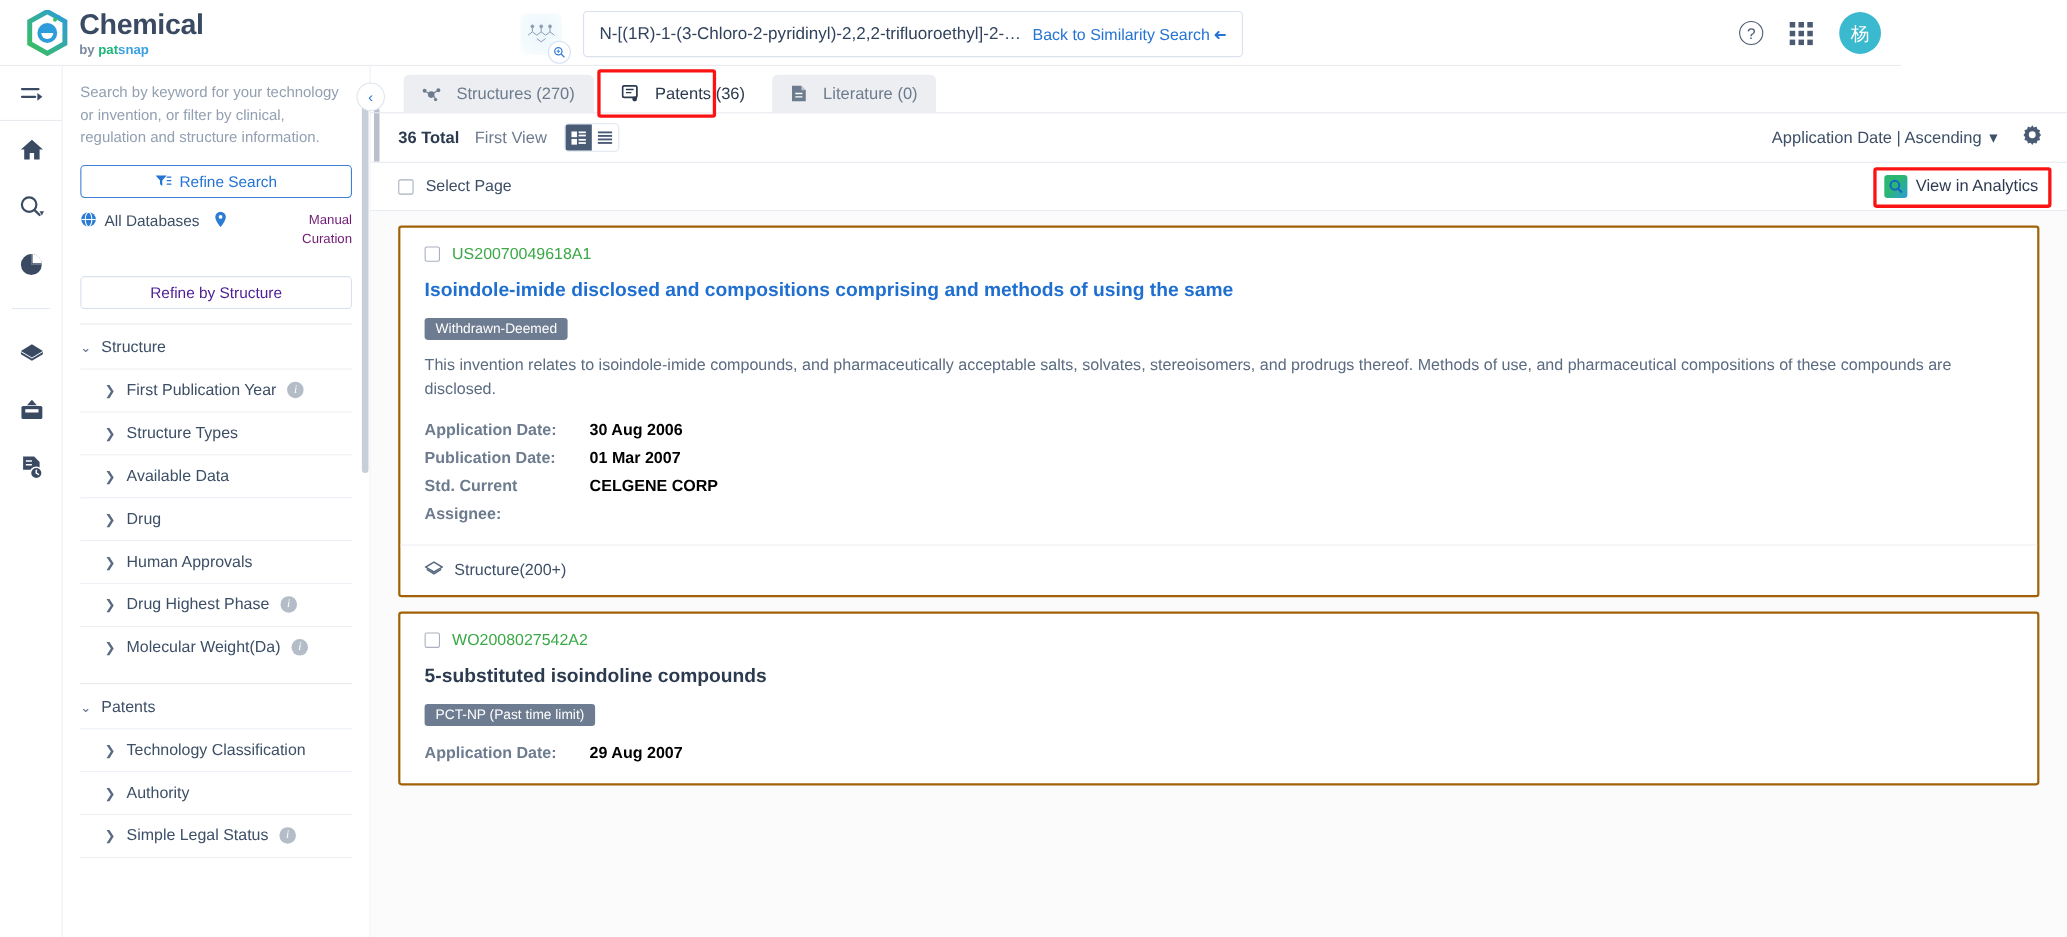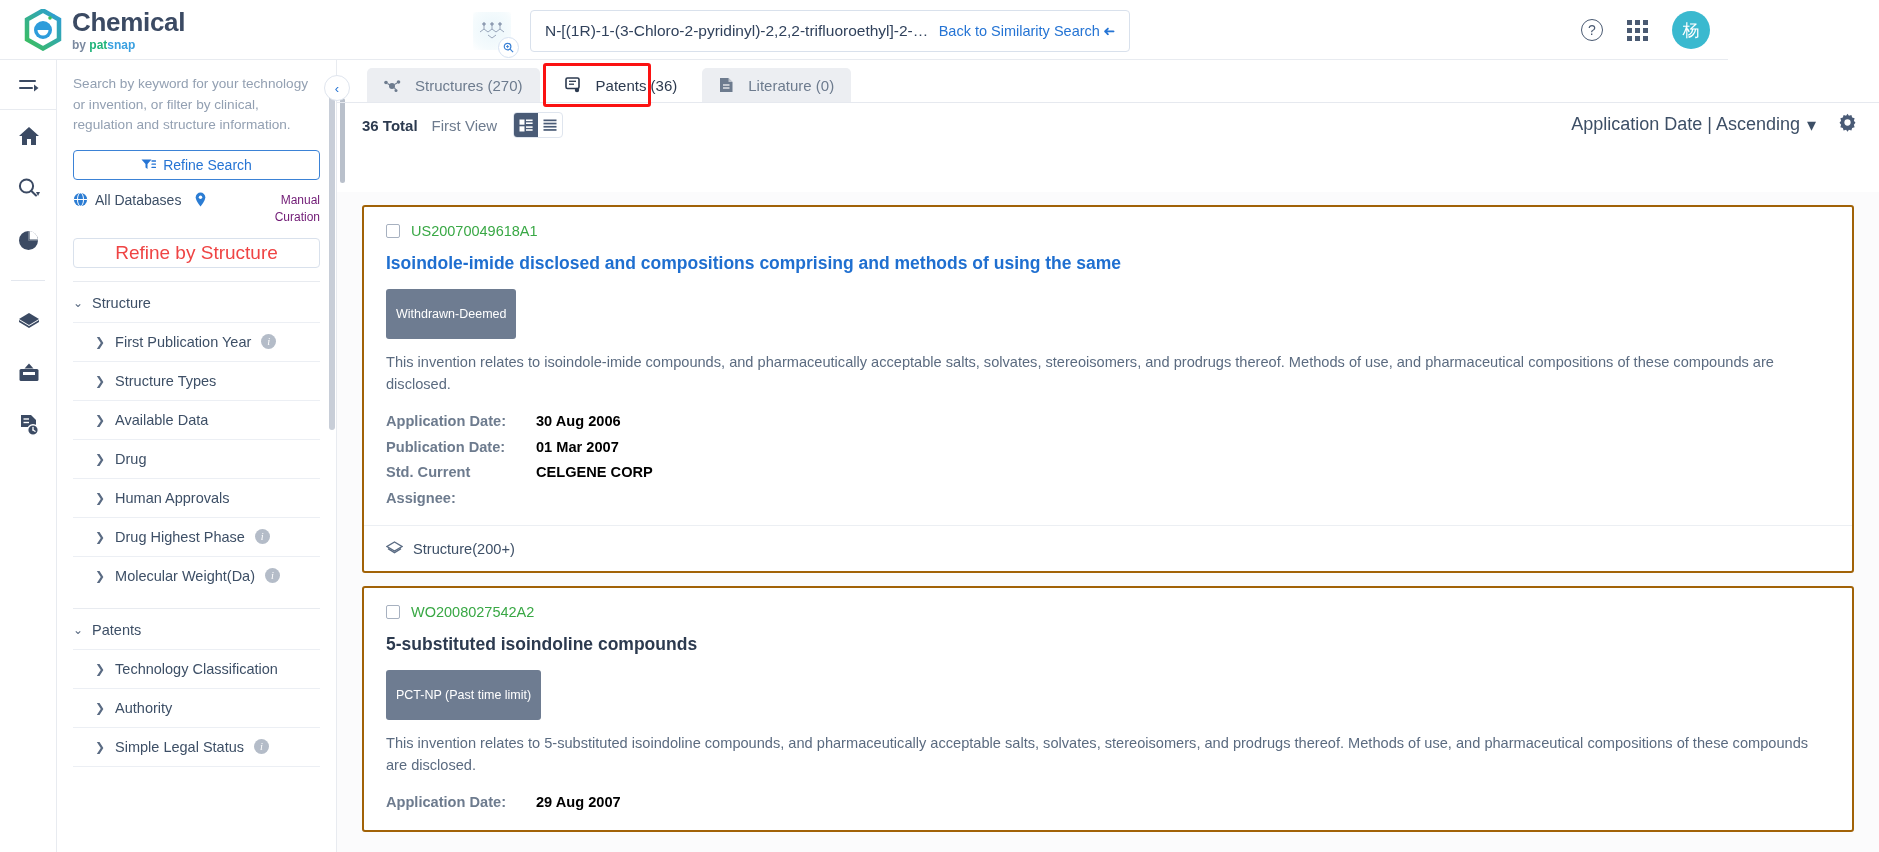--- a/index.html
+++ b/index.html
@@ -90,22 +90,22 @@
   .btn-refine {
     margin-top: 14px; height: 30px; border: 1px solid #3b82d6; border-radius: 4px;
     color: #2574d4; font-size: 14px; display: flex; align-items: center; justify-content: center;
     gap: 7px; cursor: pointer; background: #fff;
   }
   .dbrow { margin-top: 12px; display: flex; align-items: flex-start; font-size: 14px; color: #3d4f66; }
   .dbrow .globe { color: #2b7cd3; margin-right: 7px; font-size: 14px; }
   .dbrow .pin { color: #2b7cd3; margin: 0 8px 0 14px; }
   .manual { margin-left: auto; text-align: right; line-height: 1.45; font-size: 12px; color:#701a75; }
   .btn-struct {
-    margin-top: 11px; height: 30px; border: 1px solid #d9e1ec; border-radius: 4px;
-    color: #ef4444; font-size: 19px; display: flex; align-items: center; justify-content: center;
+    margin-top: 24px; height: 30px; border: 1px solid #d9e1ec; border-radius: 4px;
+    color: #4c1d95; font-size: 14px; display: flex; align-items: center; justify-content: center;
     cursor: pointer; background: #fff;
   }
   .sec-head {
     display: flex; align-items: center; gap: 9px; padding: 13px 0 11px 0;
     font-size: 14.5px; color: #3d4f66; cursor: pointer; border-top: 1px solid #e8ebf0; margin-top: 13px;
   }
   .sec-head.nb { border-top: 1px solid #e8ebf0; }
   .frow {
     display: flex; align-items: center; gap: 10px; padding: 11px 0 11px 22px;
     font-size: 14.5px; color: #3d4f66; cursor: pointer; border-top: 1px solid #eceff4;
@@ -152,21 +152,21 @@
   .total { font-size: 15px; font-weight: 700; color: #2c3a4f; }
   .changeview { font-size: 15px; color: #6d7b8e; margin-left: 14px; cursor: pointer; }
   .viewtoggle {
     margin-left: 16px; height: 26px; border: 1px solid #dfe5ee; border-radius: 4px;
     display: flex; align-items: center; overflow: hidden; background:#fff;
   }
   .vt {
     width: 24px; height: 24px; display: flex; align-items: center; justify-content: center; cursor: pointer;
   }
   .vt.on { background: #4a5b76; }
-  .sortsel { margin-left: auto; font-size: 18px; color: #3d4f66; display: flex; align-items: flex-start; gap: 7px; cursor: pointer; }
+  .sortsel { margin-left: auto; font-size: 15px; color: #3d4f66; display: flex; align-items: flex-end; gap: 7px; cursor: pointer; }
   .gear { margin-left: 22px; color: #4a5b76; font-size: 18px; cursor: pointer; }
 
   .selectrow {
     position: absolute; left: 0; top: 87px; width: 1542px; height: 45px;
     border-top: 1px solid #e6e9ef; border-bottom: 1px solid #e6e9ef;
     display: flex; align-items: center; padding: 0 22px 0 25px; background:#fff;
   }
   .cbox {
     width: 14px; height: 14px; border: 1.4px solid #a7b1c0; border-radius: 2px; background: #fff;
     display: inline-block; cursor: pointer; flex: none;
@@ -189,21 +189,21 @@
   
   .results { position: absolute; left: 0; top: 132px; width: 1542px; height: 660px; overflow: hidden; background: #fbfbfc; }
   .card { background: #fff; margin: 13px 25px 0 25px; border: 2px solid #a16207; border-radius: 3px; padding: 16px 22px 0 22px; }
   .card-head { display: flex; align-items: center; gap: 11px; }
   .pubno { font-size: 14.5px; color: #39a845; cursor: pointer; }
   .card-title { font-size: 17.5px; font-weight: 700; margin-top: 13px; line-height: 1.3; cursor: pointer; }
   .card-title.link { color: #1f6fd0; }
   .card-title.plain { color: #2c3a4f; }
   .badge {
     display: inline-block; margin-top: 14px; background: #6e7c91; color: #fff;
-    font-size: 12.5px; padding: 18px 10px; border-radius: 3px;
+    font-size: 12.5px; padding: 3px 10px; border-radius: 3px;
   }
   .abstract { margin-top: 12px; font-size: 14.6px; color: #5b6b80; line-height: 1.55; }
   .kv { margin-top: 13px; font-weight: bold; }
   .kvrow { display: flex; font-size: 14.6px; line-height: 1.75; }
   .kvkey { width: 150px; color: #6d7b8e; }
   .kvval { color: #000000; }
   .card-foot {
     margin: 14px -22px 0 -22px; border-top: 1px solid #eceff3; height: 46px;
     display: flex; align-items: center; padding-left: 22px; gap: 10px;
     font-size: 14.6px; color: #3d4f66; cursor: pointer;
@@ -521,20 +521,34 @@
       <span>▾</span>
     </div>
     <div class="gear">
       <svg width="19" height="19" viewBox="0 0 20 20">
         <path d="M10 0.8 l1.5 2.2 2.6 -0.8 0.8 2.6 2.6 0.8 -0.8 2.6 1.7 2.1 -1.7 2.1 0.8 2.6 -2.6 0.8 -0.8 2.6 -2.6 -0.8 -1.5 2.2 -1.5 -2.2 -2.6 0.8 -0.8 -2.6 -2.6 -0.8 0.8 -2.6 -1.7 -2.1 1.7 -2.1 -0.8 -2.6 2.6 -0.8 0.8 -2.6 2.6 0.8 z" fill="#4a5b76"></path>
         <circle cx="10" cy="10" r="3.3" fill="#ffffff"></circle>
       </svg>
     </div>
   </div>
 
+  <div class="selectrow">
+    <span class="cbox"></span>
+    <span class="selectpage">Select Page</span>
+    <div class="analytics">
+      <span class="ana-icon">
+        <svg width="15" height="15" viewBox="0 0 15 15">
+            <circle cx="6.6" cy="6.4" r="4" fill="none" stroke="#1565c0" stroke-width="1.8"></circle>
+            <line x1="9.6" y1="9.5" x2="13" y2="13" stroke="#1565c0" stroke-width="2"></line>
+          </svg>
+      </span>
+      <span>View in Analytics</span>
+    </div>
+    <div class="ana-hl"></div>
+  </div>
 
   <div class="results">
 
     <div class="card">
       <div class="card-head">
         <span class="cbox"></span>
         <span class="pubno">US20070049618A1</span>
       </div>
       <div class="card-title link">Isoindole-imide disclosed and compositions comprising and methods of using the same</div>
       <div><span class="badge">Withdrawn-Deemed</span></div>
@@ -564,21 +578,20 @@
       </div>
     </div>
 
     <div class="card">
       <div class="card-head">
         <span class="cbox"></span>
         <span class="pubno">WO2008027542A2</span>
       </div>
       <div class="card-title plain">5-substituted isoindoline compounds</div>
       <div><span class="badge">PCT-NP (Past time limit)</span></div>
-      <div class="abstract">This invention relates to 5-substituted isoindoline compounds, and pharmaceutically acceptable salts, solvates, stereoisomers, and prodrugs thereof. Methods of use, and pharmaceutical compositions of these compounds are disclosed.</div>
       <div class="kv">
         <div class="kvrow">
           <span class="kvkey">Application Date:</span>
           <span class="kvval">29 Aug 2007</span>
         </div>
       </div>
       <div style="height:14px"></div>
     </div>
 
   </div>

